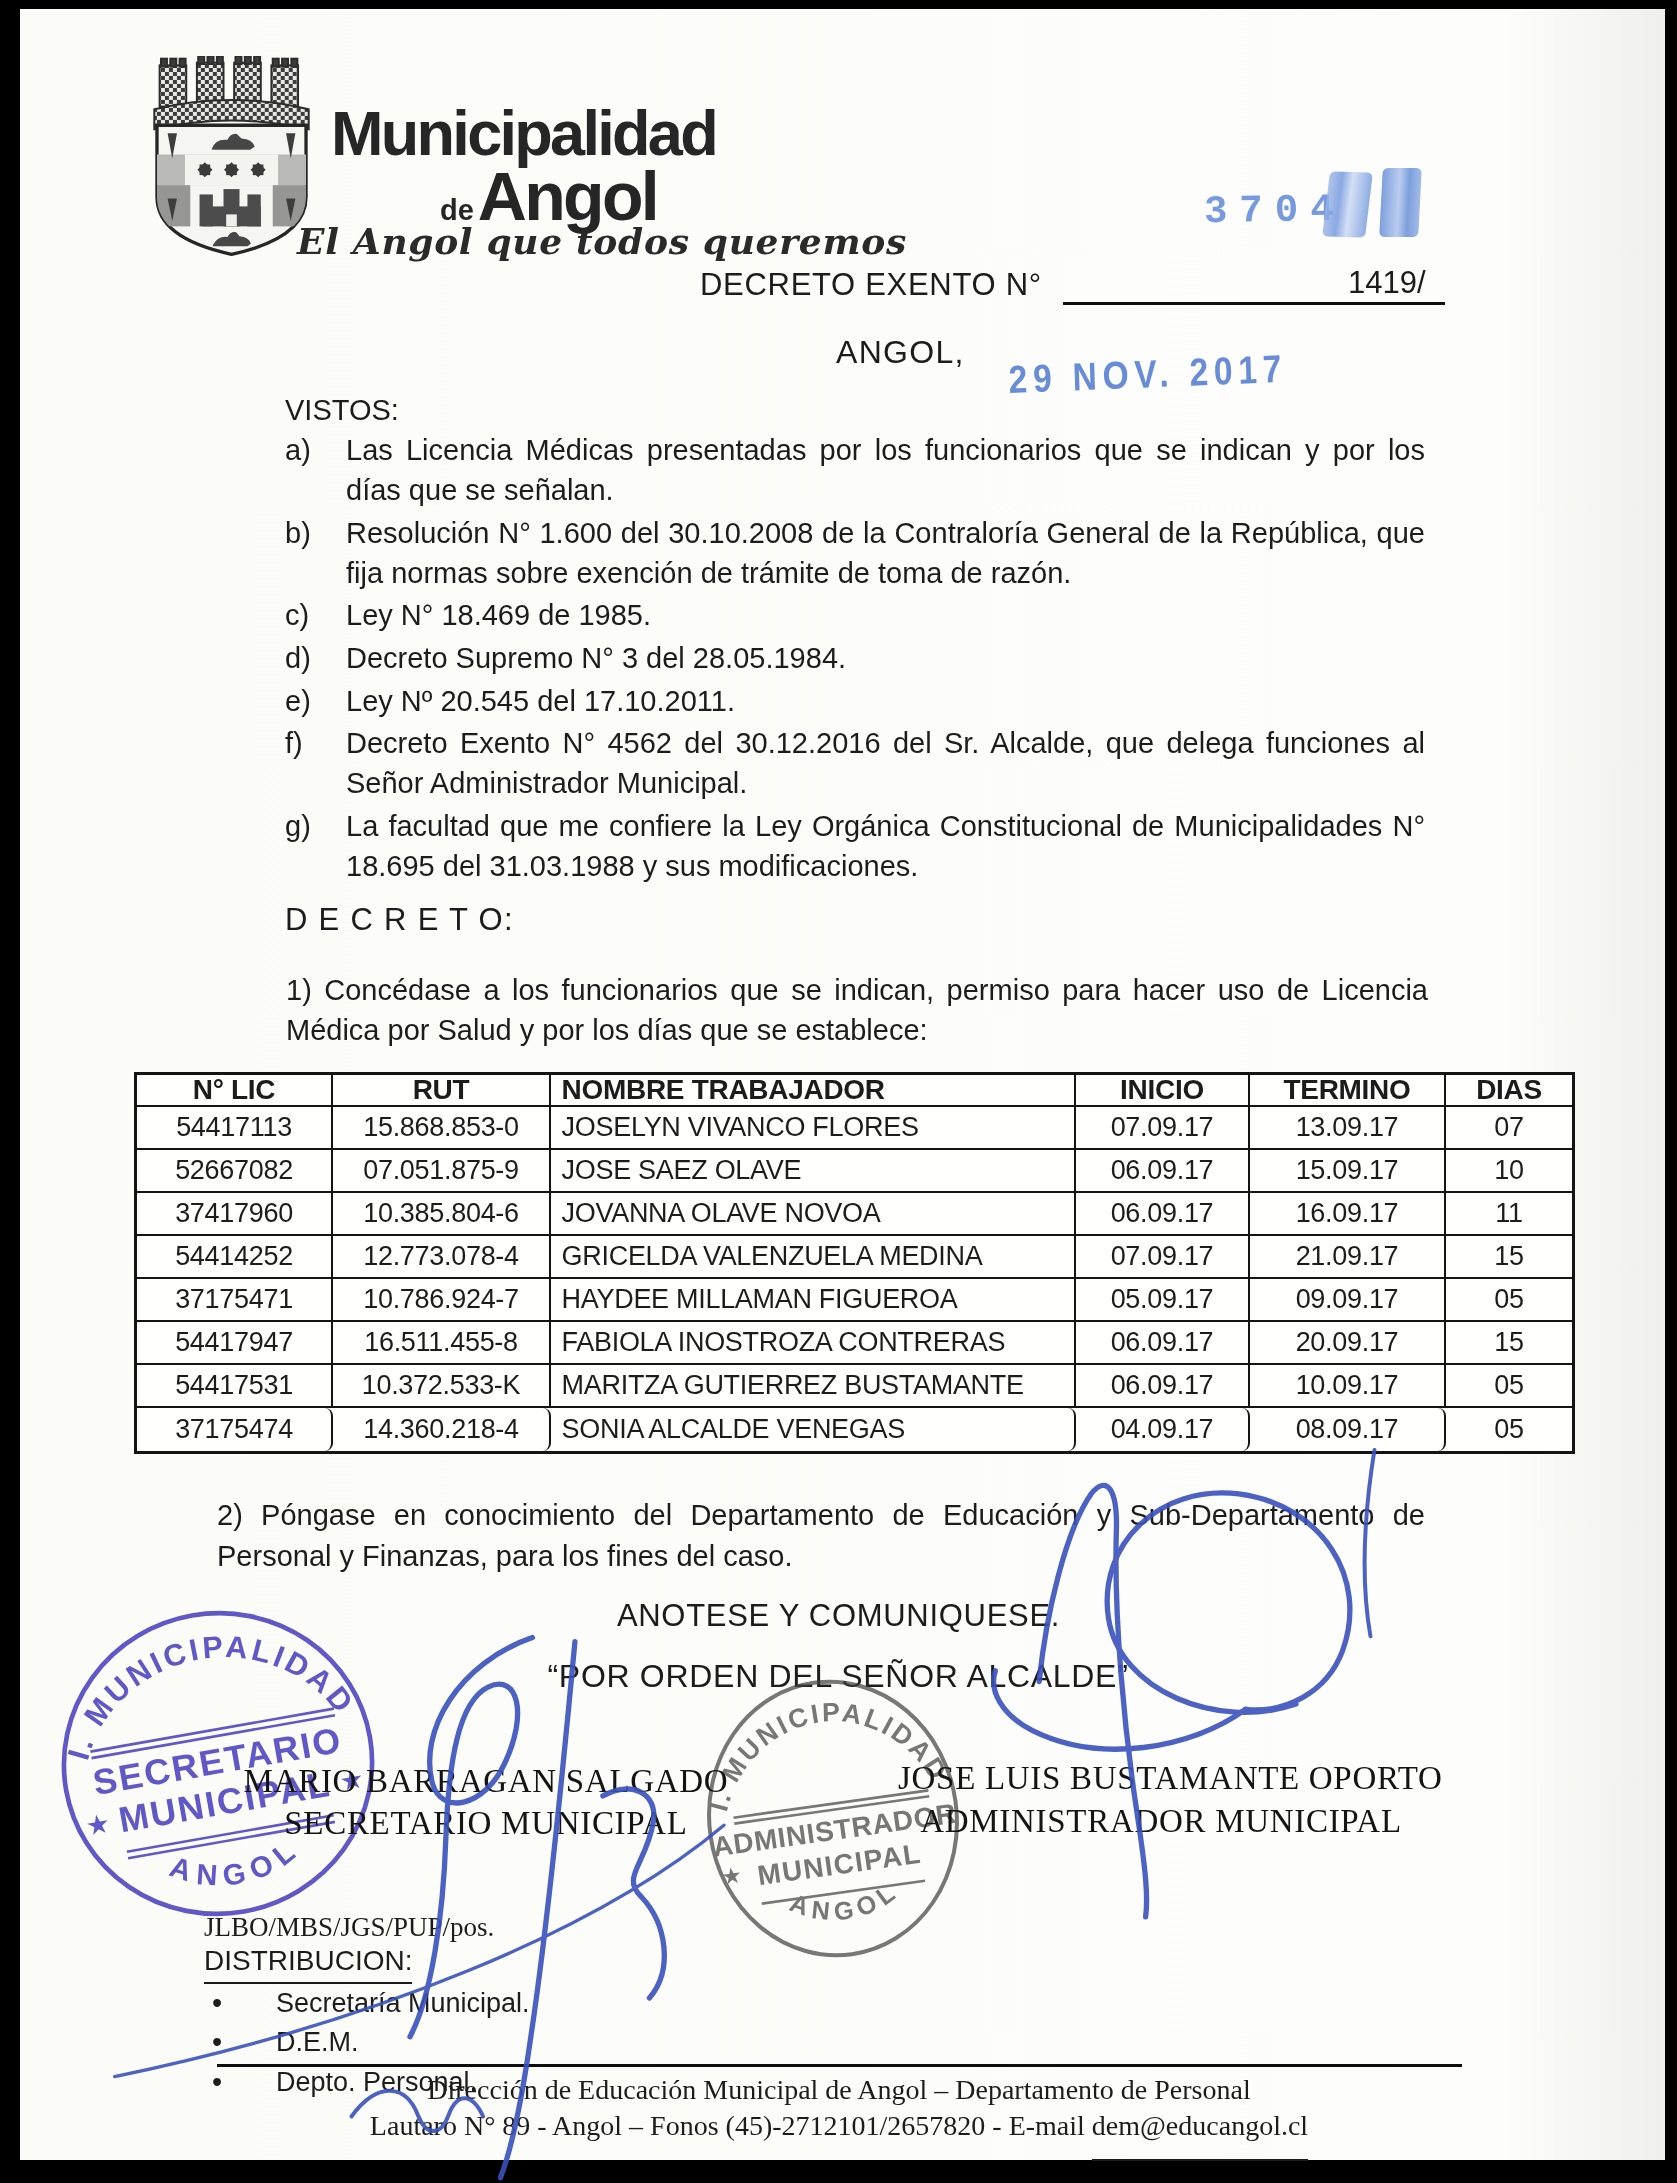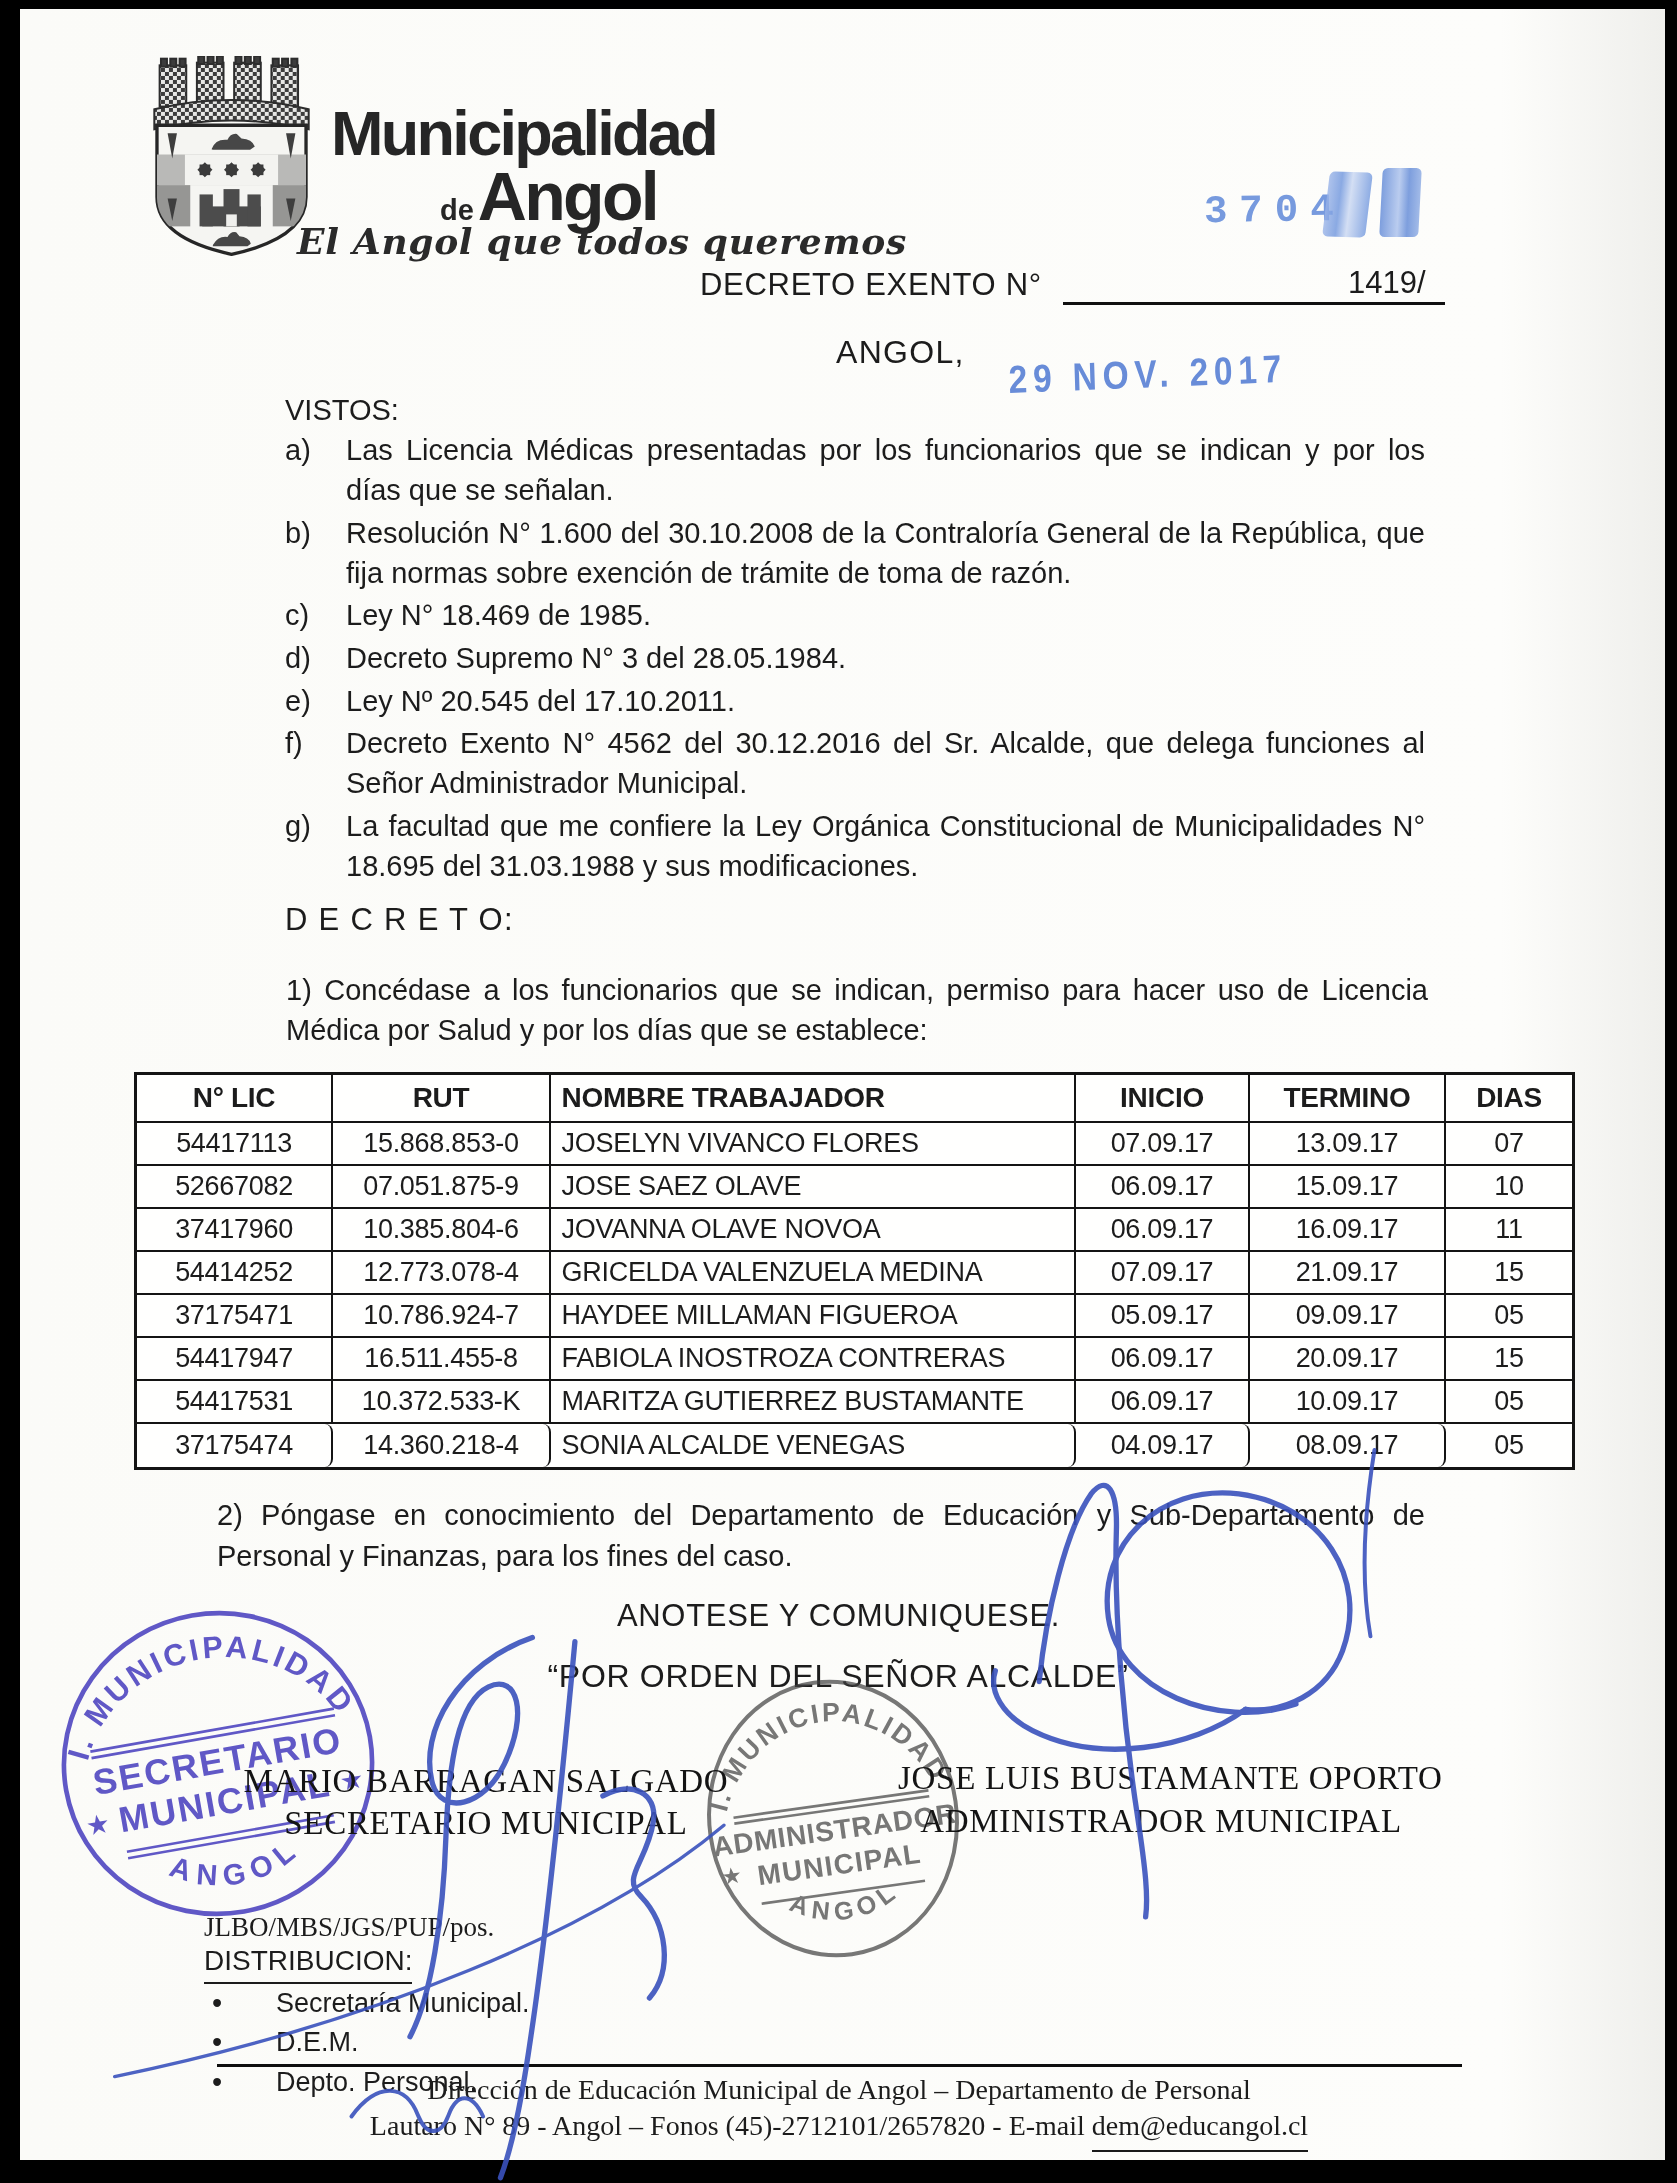--- a/index.html
+++ b/index.html
@@ -40,42 +40,42 @@
   .decreto-h{left:285px;top:902px;font-size:31px;letter-spacing:1.3px;}
   .point1{left:286px;top:970px;width:1142px;font-size:29px;line-height:40px;text-align:justify;}
   .point2{left:217px;top:1495px;width:1208px;font-size:29px;line-height:41px;text-align:justify;}
   
   .lic-table{left:134px;top:1072px;width:1441px;border:3.3px solid #141414;background:#fffffe;box-sizing:border-box;}
   .t-row{display:grid;grid-template-columns:196px 218px 525px 174px 196px auto;}
   .t-cell{border-right:2px solid #141414;border-bottom:2px solid #141414;display:flex;
           align-items:center;justify-content:center;font-size:27px;letter-spacing:-0.3px;height:43px;
           box-sizing:border-box;}
   .t-cell:last-child{border-right:none;}
-  .t-head .t-cell{height:48px;font-weight:bold;font-size:28px;border-bottom:2.7px solid #141414;}
+  .t-head .t-cell{height:32px;font-weight:bold;font-size:28px;border-bottom:2.7px solid #141414;}
   .t-name{justify-content:flex-start;padding-left:10.6px;}
   .t-row:last-child .t-cell{border-bottom:none;border-radius:8px;}
   
   .anotese{left:506px;top:1598px;width:665px;text-align:center;font-size:31px;letter-spacing:0.7px;}
   .por-orden{left:439px;top:1658px;width:798px;text-align:center;font-size:32px;letter-spacing:0.7px;}
   .sig-name{font-family:"Liberation Serif",serif;font-size:33px;text-align:center;letter-spacing:0.7px;color:#141414;}
   .ln{left:220px;top:1763px;width:532px;}
   .lt{left:220px;top:1805px;width:532px;}
   .rn{left:898px;top:1760px;width:526px;}
   .rt{left:898px;top:1803px;width:526px;}
   .initials{left:204px;top:1912px;font-family:"Liberation Serif",serif;font-size:27px;}
   .dist-h{left:204px;top:1945px;font-size:28px;}
   .dist-h span{border-bottom:2px solid #1c1c1c;padding-bottom:6px;}
   .dist-list{left:212px;top:1989px;font-size:27px;list-style:none;margin:0;padding:0;}
   .dist-list li{display:flex;margin-bottom:11.3px;line-height:28px;}
   .dist-list li::before{content:"•";width:64px;flex:none;font-size:29px;}
   
   .footer-line{left:217px;top:2064px;width:1245px;height:2.7px;background:#0e0e0e;}
   .footer1{left:0;top:2074px;width:1678px;text-align:center;font-family:"Liberation Serif",serif;font-size:28px;}
   .footer2{left:0;top:2110px;width:1678px;text-align:center;font-family:"Liberation Serif",serif;font-size:28px;}
-  .footer2 .email{border-bottom:2px solid #1a1a1a;padding-bottom:9px;text-align:center;}
+  .footer2 .email{border-bottom:2px solid #1a1a1a;padding-bottom:18px;text-align:center;}
   
   .seal-sec{left:53px;top:1602px;transform:rotate(-10deg);}
   .seal-adm{left:700px;top:1672px;transform:rotate(-8deg);opacity:.84;}
   .sig-overlay{left:0;top:0;pointer-events:none;}
 </style>
 </head>
 <body>
 
 <div class="stage">
   <div class="paper"></div>

